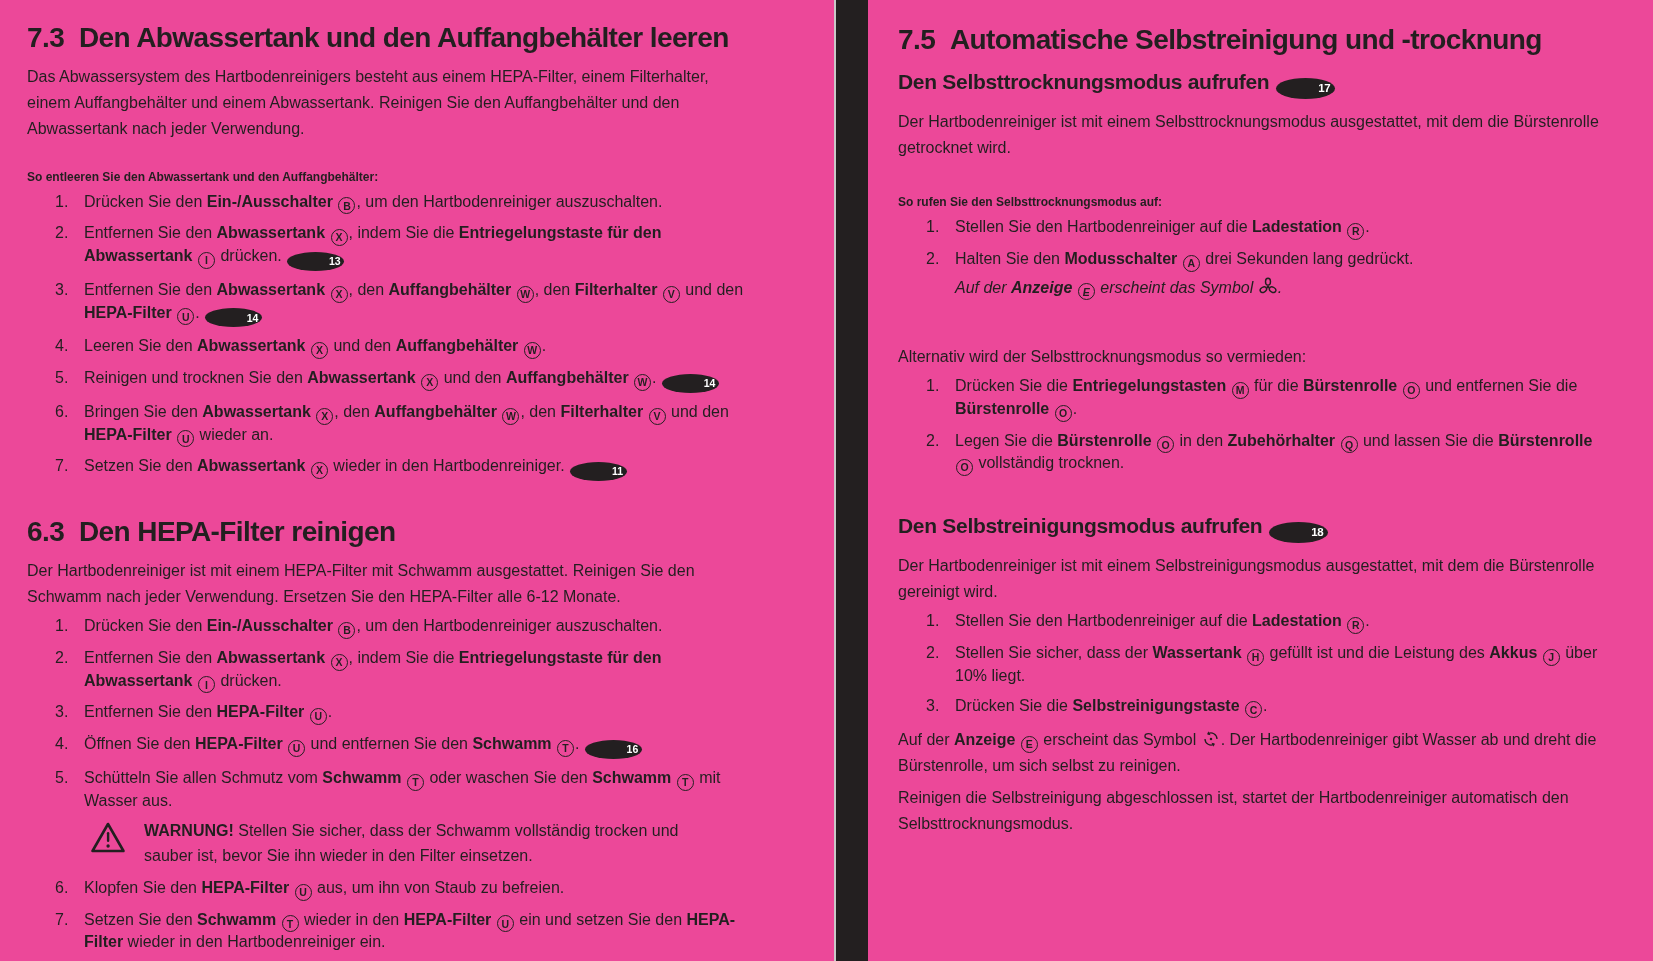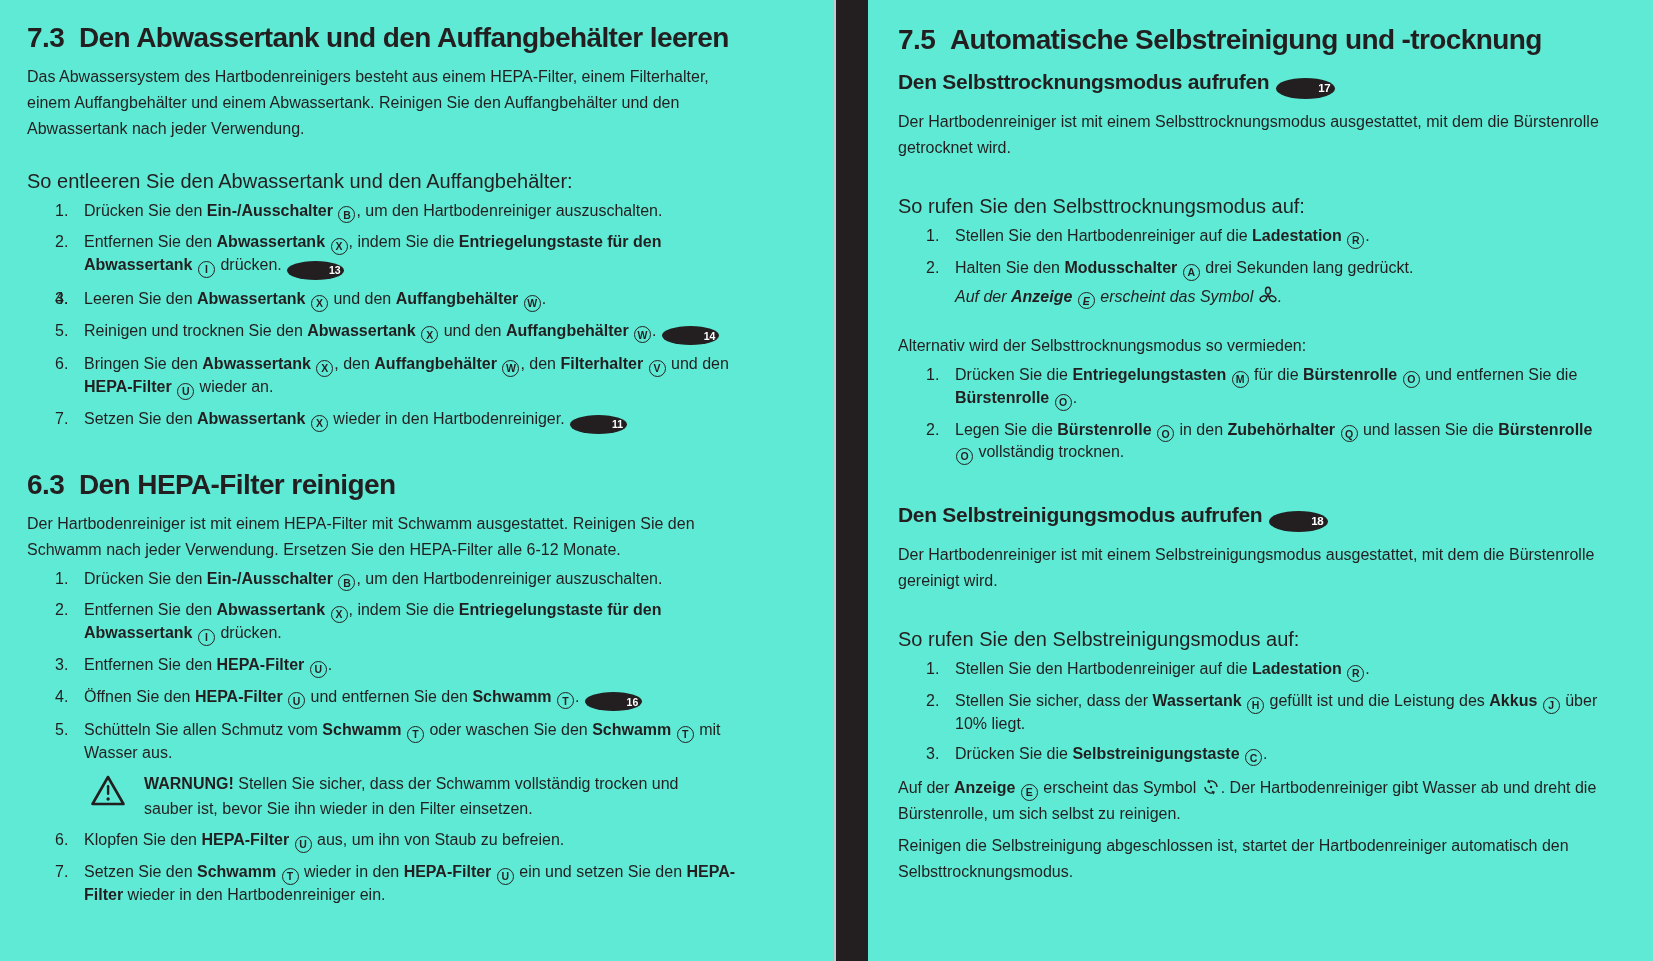--- a/index.html
+++ b/index.html
@@ -4,38 +4,38 @@
 <style>
   html,body{margin:0;padding:0;}
   body{
     width:1653px;height:961px;
     display:flex;
     background:#ffffff;
     font-family:"Liberation Sans", sans-serif;
     color:#231f20;
     overflow:hidden;
   }
-  .page{box-sizing:border-box;background:#5eead4;}
+  .page{box-sizing:border-box;background:#ec4899;}
   .page-left{width:834px;padding:22px 34px 0 27px;}
   .page-divider{width:32px;background:#231f20;border-left:2px solid #c9c9c9;flex:0 0 auto;}
   .page-right{flex:1;padding:24px 46px 0 30px;}
 
   h1.sec{
     font-size:28px;font-weight:bold;letter-spacing:-0.6px;
     margin:0 0 10px 0;display:flex;align-items:baseline;
   }
   h1.sec .sec-num{flex:0 0 52px;}
   h2.sub{
     font-size:21px;font-weight:bold;letter-spacing:-0.3px;
     margin:22px 0 10px 0;
   }
   p.body{
     font-size:16px;line-height:1.62;margin:0 0 6px 0;max-width:720px;
   }
-  .lead{font-size:20px;font-weight:normal;margin:28px 0 8px 0;}
+  .lead{font-size:12px;font-weight:bold;margin:28px 0 8px 0;}
   ol.steps{
     list-style:none;counter-reset:s;
     margin:4px 0 0 28px;padding:0;max-width:690px;
     font-size:16px;line-height:1.3;
   }
   ol.steps li{
     counter-increment:s;position:relative;
     padding-left:29px;margin-bottom:9px;
   }
   ol.steps li::before{
@@ -83,20 +83,21 @@
   <div class="lead">So entleeren Sie den Abwassertank und den Auffangbehälter:</div>
 
   <ol class="steps">
     <li>
         <div>Drücken Sie den <b>Ein-/Ausschalter</b> <span class="cl">B</span>, um den Hartbodenreiniger auszuschalten.</div>
       </li>
     <li>
         <div>Entfernen Sie den <b>Abwassertank</b> <span class="cl">X</span>, indem Sie die <b>Entriegelungstaste für den Abwassertank</b> <span class="cl">I</span> drücken. <span class="badge">13</span></div>
       </li>
     <li>
+      <div>Entfernen Sie den <b>Abwassertank</b> <span class="cl">X</span>, den <b>Auffangbehälter</b> <span class="cl">W</span>, den <b>Filterhalter</b> <span class="cl">V</span> und den <b>HEPA-Filter</b> <span class="cl">U</span>. <span class="badge">14</span></div>
     </li>
     <li>
         <div>Leeren Sie den <b>Abwassertank</b> <span class="cl">X</span> und den <b>Auffangbehälter</b> <span class="cl">W</span>.</div>
       </li>
     <li>
         <div>Reinigen und trocknen Sie den <b>Abwassertank</b> <span class="cl">X</span> und den <b>Auffangbehälter</b> <span class="cl">W</span>. <span class="badge">14</span></div>
       </li>
     <li>
         <div>Bringen Sie den <b>Abwassertank</b> <span class="cl">X</span>, den <b>Auffangbehälter</b> <span class="cl">W</span>, den <b>Filterhalter</b> <span class="cl">V</span> und den <b>HEPA-Filter</b> <span class="cl">U</span> wieder an.</div>
       </li>
@@ -173,36 +174,35 @@
             <g stroke="#231f20" stroke-width="1.7" fill="none">
               <ellipse cx="12" cy="5.6" rx="3" ry="4.1"></ellipse>
               <ellipse cx="12" cy="5.6" rx="3" ry="4.1" transform="rotate(120 12 12)"></ellipse>
               <ellipse cx="12" cy="5.6" rx="3" ry="4.1" transform="rotate(240 12 12)"></ellipse>
             </g>
             <circle cx="12" cy="12" r="1.7" fill="#231f20"></circle>
           </svg>.</div>
     </li>
   </ol>
 
-  <p class="body" style="margin-top:24px;">Alternativ wird der Selbsttrocknungsmodus so vermieden:</p>
+  <p class="body" style="margin-top:44px;">Alternativ wird der Selbsttrocknungsmodus so vermieden:</p>
 
   <ol class="steps" style="max-width:720px;">
     <li>
         <div>Drücken Sie die <b>Entriegelungstasten</b> <span class="cl">M</span> für die <b>Bürstenrolle</b> <span class="cl">O</span> und entfernen Sie die <b>Bürstenrolle</b> <span class="cl">O</span>.</div>
       </li>
     <li>
         <div>Legen Sie die <b>Bürstenrolle</b> <span class="cl">O</span> in den <b>Zubehörhalter</b> <span class="cl">Q</span> und lassen Sie die <b>Bürstenrolle</b> <span class="cl">O</span> vollständig trocknen.</div>
       </li>
   </ol>
 
   <h2 class="sub" style="margin-top:38px;">Den Selbstreinigungsmodus aufrufen <span class="badge">18</span></h2>
 
   <p class="body" style="max-width:740px;">Der Hartbodenreiniger ist mit einem Selbstreinigungsmodus ausgestattet, mit dem die Bürstenrolle gereinigt wird.</p>
 
-  <div class="lead" style="margin-top:34px;">So rufen Sie den Selbstreinigungsmodus auf:</div>
 
   <ol class="steps" style="max-width:740px;">
     <li>
         <div>Stellen Sie den Hartbodenreiniger auf die <b>Ladestation</b> <span class="cl">R</span>.</div>
       </li>
     <li>
         <div>Stellen Sie sicher, dass der <b>Wassertank</b> <span class="cl">H</span> gefüllt ist und die Leistung des <b>Akkus</b> <span class="cl">J</span> über 10% liegt.</div>
       </li>
     <li>
         <div>Drücken Sie die <b>Selbstreinigungstaste</b> <span class="cl">C</span>.</div>

